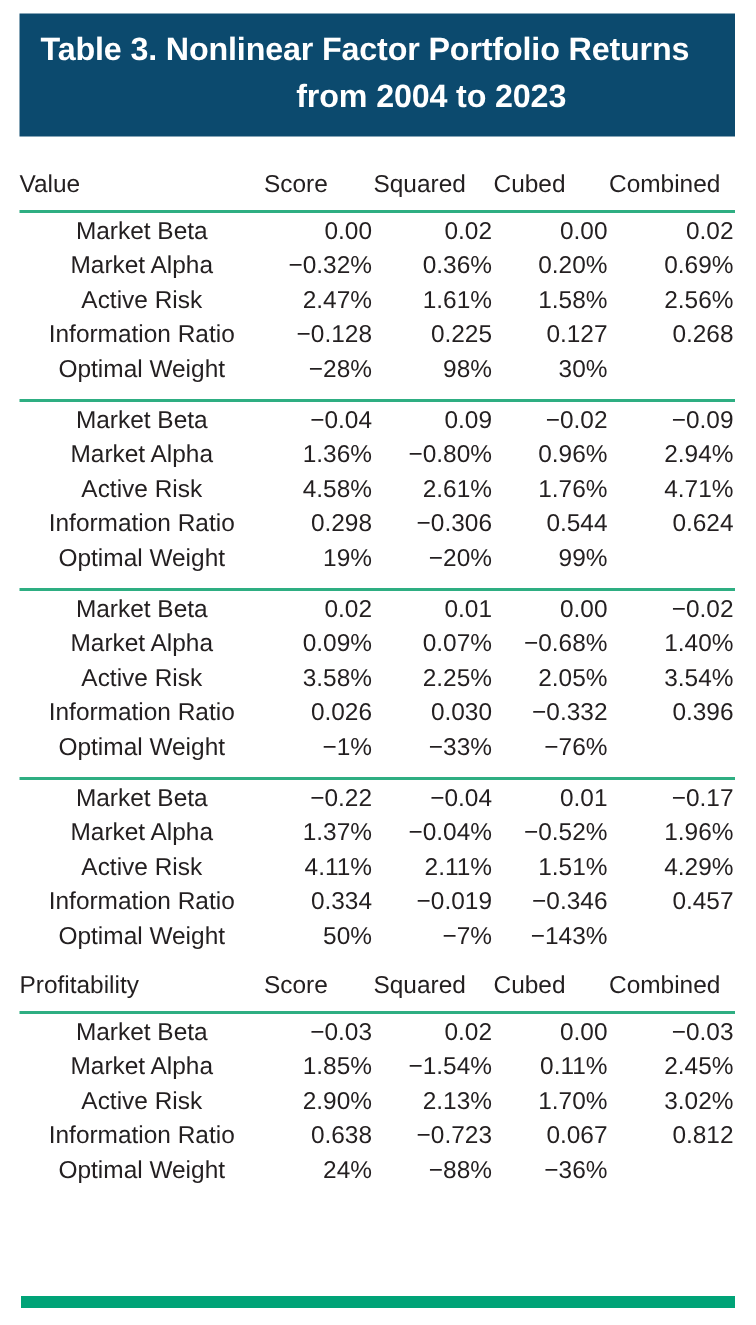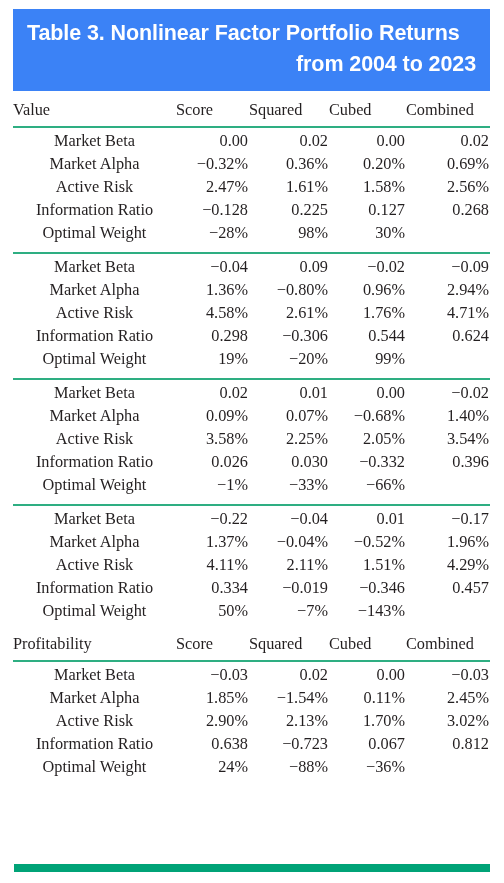--- a/index.html
+++ b/index.html
@@ -23,45 +23,44 @@
     padding: 0;
   }
 
   
   .title-banner {
     position: absolute;
     left: 13px;
     top: 9px;
     width: 477px;
     height: 82px;
-    background: #3b82f6;
+    background: #0c4a6e;
     box-sizing: border-box;
     padding: 9px 14px 0 14px;
   }
   .title-line {
     color: #ffffff;
     font-weight: bold;
     font-size: 21.5px;
     line-height: 31px;
     letter-spacing: -0.1px;
     white-space: nowrap;
   }
   .title-line-1 { text-align: left; }
-  .title-line-2 { text-align: right; padding-left: 72px; }
+  .title-line-2 { text-align: center; padding-left: 72px; }
 
   
   .tbl {
     position: absolute;
     left: 13px;
-    top: 95px;
+    top: 109px;
     width: 477px;
     border-collapse: collapse;
     table-layout: fixed;
     font-size: 16.3px;
-    font-family: Liberation Serif, serif;
   }
   .tbl col.c-label   { width: 163px; }
   .tbl col.c-score   { width: 73px; }
   .tbl col.c-squared { width: 80px; }
   .tbl col.c-cubed   { width: 77px; }
   .tbl col.c-comb    { width: 84px; }
 
   .tbl td, .tbl th {
     padding: 0;
     margin: 0;
@@ -254,21 +253,21 @@
           <td class="lbl">Information Ratio</td>
           <td class="num">0.026</td>
           <td class="num">0.030</td>
           <td class="num">−0.332</td>
           <td class="num">0.396</td>
         </tr>
         <tr class="data">
           <td class="lbl">Optimal Weight</td>
           <td class="num">−1%</td>
           <td class="num">−33%</td>
-          <td class="num">−66%</td>
+          <td class="num">−76%</td>
           <td class="num"></td>
         </tr>
         <tr class="gap">
           <td colspan="5"></td>
         </tr>
         <tr class="rule">
           <td colspan="5">
             <span class="bar"></span>
           </td>
         </tr>

